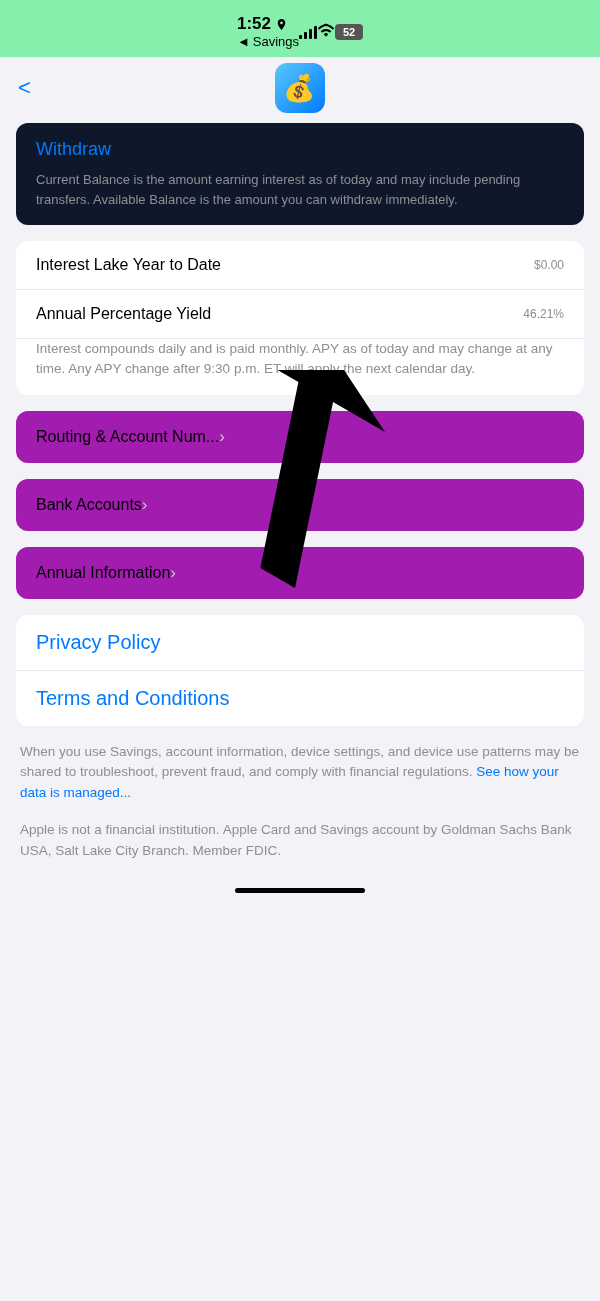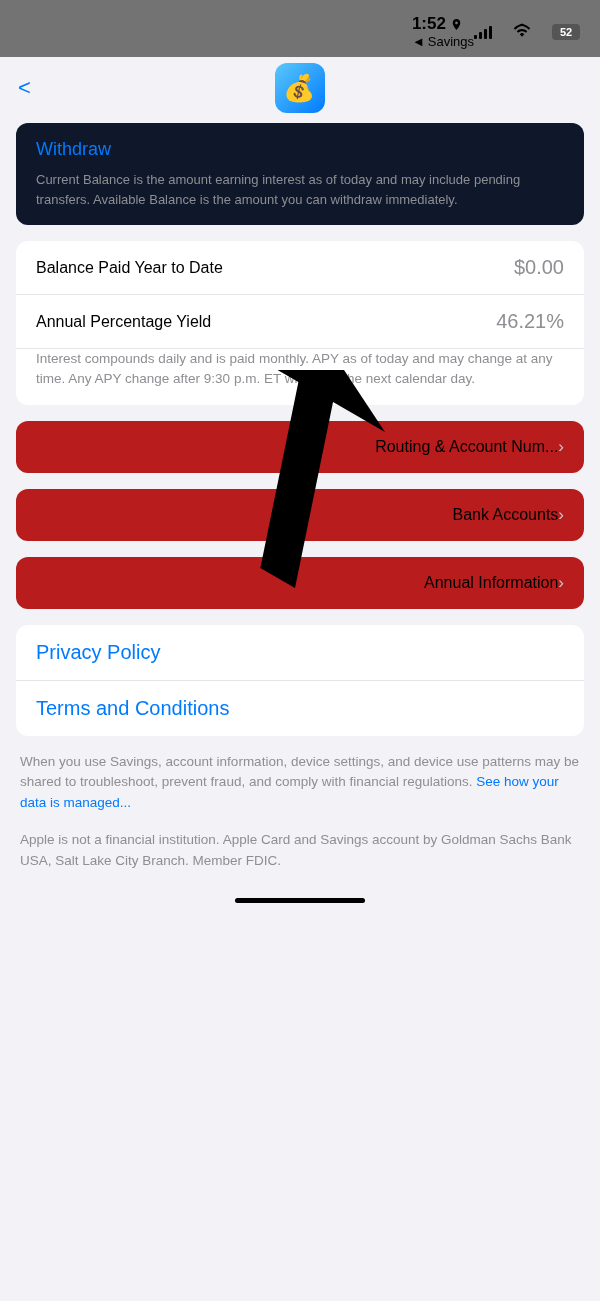--- a/index.html
+++ b/index.html
@@ -10,24 +10,24 @@
       min-height: 1301px;
       background-color: #f2f2f7;
       font-family: -apple-system, BlinkMacSystemFont, 'SF Pro Text', 'Helvetica Neue', sans-serif;
       position: relative;
       overflow-x: hidden;
     }
 
     
     .status-bar {
       display: flex;
-      justify-content: flex-end;
+      justify-content: center;
       align-items: center;
       padding: 14px 20px 8px 20px;
-      background: #737373;
+      background: #86efac;
     }
 
     .status-left {
       display: flex;
       flex-direction: column;
       align-items: flex-start;
     }
 
     .status-time {
       font-size: 17px;
@@ -42,21 +42,21 @@
       font-size: 13px;
       color: #000;
       display: flex;
       align-items: center;
       gap: 3px;
     }
 
     .status-right {
       display: flex;
       align-items: center;
-      gap: 21px;
+      gap: 0;
     }
 
     .signal-bars {
       display: flex;
       align-items: flex-end;
       gap: 2px;
       height: 14px;
     }
 
     .signal-bar {
@@ -161,40 +161,40 @@
     .stat-row + .stat-row {
       border-top: 0.5px solid #e5e5ea;
     }
 
     .stat-label {
       font-size: 16px;
       color: #000;
     }
 
     .stat-value {
-      font-size: 20px;
+      font-size: 12px;
       color: #8e8e93;
     }
 
     .interest-note {
       color: #8e8e93;
       font-size: 13.5px;
       line-height: 1.5;
       padding: 0px 20px 15px 20px;
       border-top: 0.5px solid #e5e5ea;
     }
 
     
     .nav-row {
-      background: #b91c1c;
+      background: #a21caf;
       border-radius: 12px;
       margin-bottom: 16px;
       padding: 16px 20px;
       display: flex;
-      justify-content: flex-end;
+      justify-content: flex-start;
       align-items: center;
       cursor: pointer;
     }
 
     .nav-row-label {
       font-size: 16px;
       color: #000;
     }
 
     .chevron {
@@ -308,21 +308,21 @@
 
 <div class="content">
 
   <div class="card withdraw-card">
     <span class="withdraw-link">Withdraw</span>
     <span class="balance-note">Current Balance is the amount earning interest as of today and may include pending transfers. Available Balance is the amount you can withdraw immediately.</span>
   </div>
 
   <div class="stats-card">
     <div class="stat-row">
-      <span class="stat-label">Balance Paid Year to Date</span>
+      <span class="stat-label">Interest Lake Year to Date</span>
       <span class="stat-value">$0.00</span>
     </div>
     <div class="stat-row">
       <span class="stat-label">Annual Percentage Yield</span>
       <span class="stat-value">46.21%</span>
     </div>
     <div class="interest-note">Interest compounds daily and is paid monthly. APY as of today and may change at any time. Any APY change after 9:30 p.m. ET will apply the next calendar day.</div>
   </div>
 
   <div class="nav-row">

